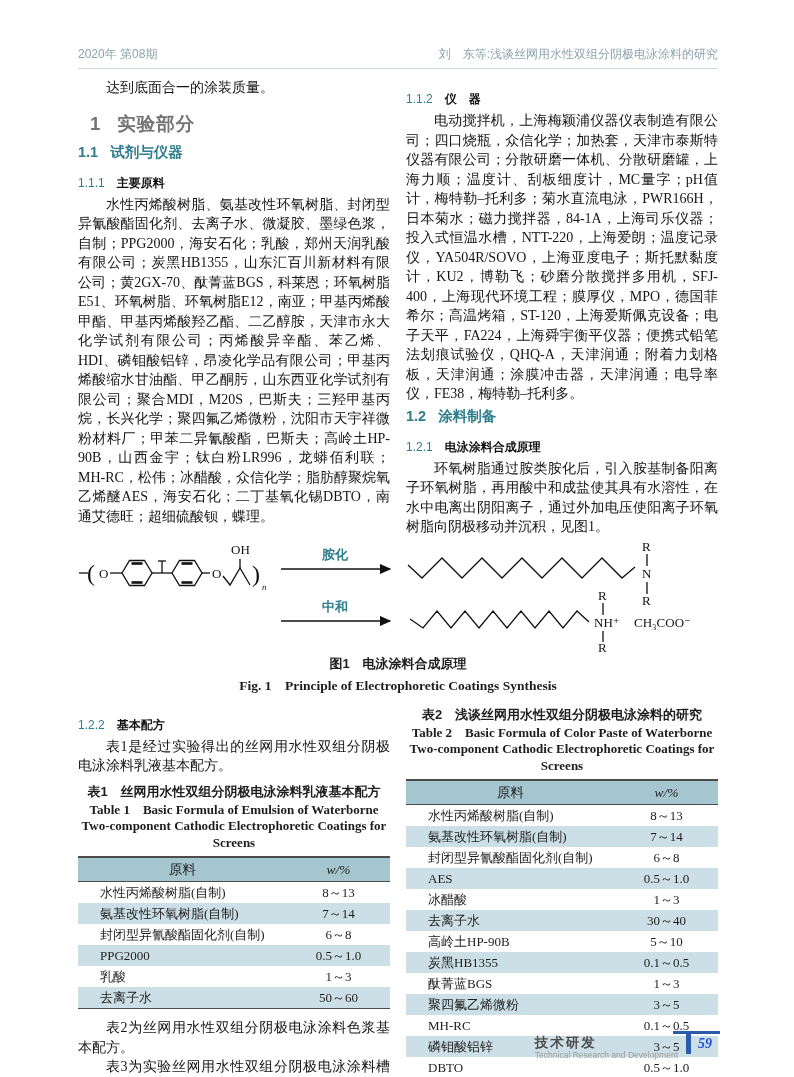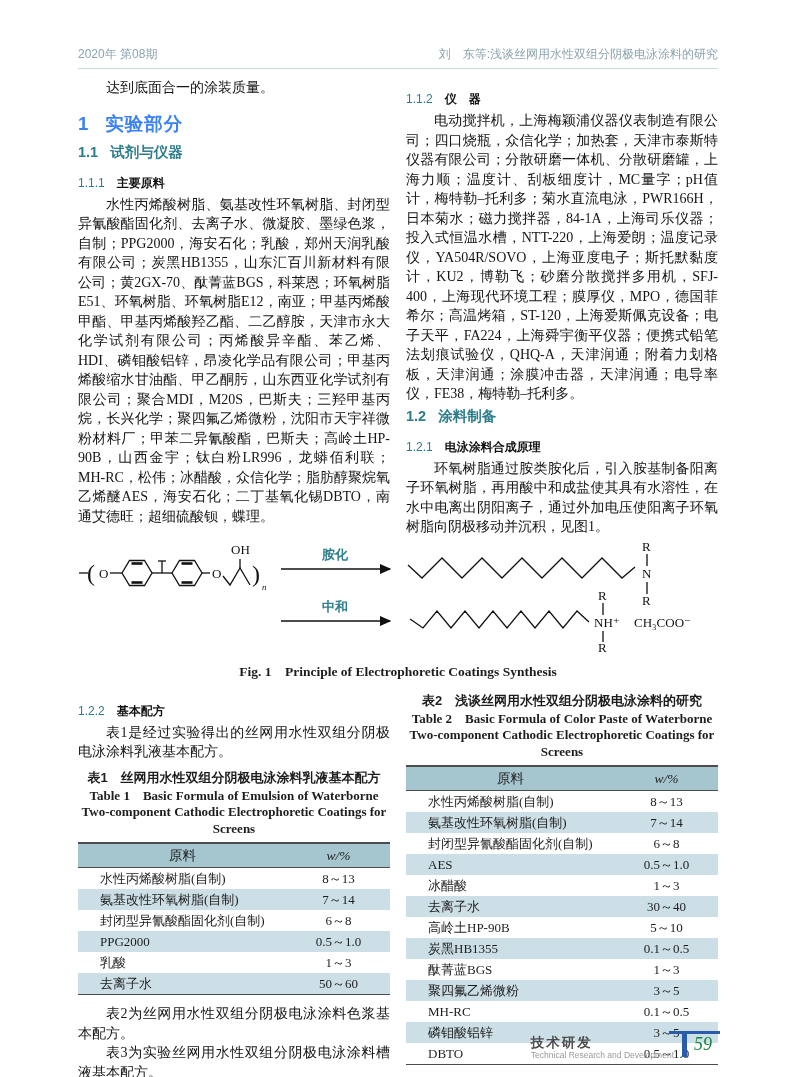--- a/index.html
+++ b/index.html
@@ -10,36 +10,36 @@
   
   .pg-header { display:flex; justify-content:space-between; align-items:flex-end;
     font-family:"Liberation Sans","DejaVu Sans",sans-serif; font-size:12px; color:#8ba3ad;
     padding-bottom:5px; border-bottom:1px solid #ccd8dc; }
 
   
   .cols { display:flex; gap:16px; margin-top:9px; }
   .col { width:313px; }
 
   p.body { font-size:14px; line-height:19.5px; text-align:justify; text-indent:2em; color:#141414; }
-  .h1 { font-family:"Liberation Sans","DejaVu Sans",sans-serif; color:#3b82f6; font-size:18.5px;
-        font-weight:bold; margin:13px 0 7px 0; letter-spacing:1px; }
+  .h1 { font-family:"Liberation Sans","DejaVu Sans",sans-serif; color:#737373; font-size:18.5px;
+        font-weight:bold; margin:13px 0 7px 12px; letter-spacing:1px; }
   .h1 .num { margin-right:16px; }
   .h2 { font-family:"Liberation Sans","DejaVu Sans",sans-serif; color:#2e7d8c; font-size:14.5px;
         font-weight:bold; margin:3px 0 3px 0; }
   .h2 .num { margin-right:12px; }
   .h3 { font-size:12px; margin:13px 0 3px 0; font-family:"Liberation Sans","DejaVu Sans",sans-serif; }
   .h3 .num { color:#2e7d8c; margin-right:12px; font-weight:normal; }
   .h3 .ttl { color:#111; font-weight:bold; }
 
   
   .figure { margin-top:4px; text-align:center; }
   .fig-cap-zh { font-family:"Liberation Sans","DejaVu Sans",sans-serif; font-weight:bold;
     font-size:13px; margin-top:2px; }
   .fig-cap-en { font-family:"Liberation Serif","DejaVu Serif",serif; font-weight:bold;
-    font-size:13.5px; margin-top:10px; }
+    font-size:13.5px; margin-top:4px; }
   .chem { display:block; margin:0 auto; }
   .chem text { font-family:"Liberation Serif","DejaVu Serif",serif; fill:#111; }
   .chem .atom { font-size:13px; }
   .chem .brak { font-size:24px; }
   .chem .subn { font-size:9px; font-style:italic; }
   .chem .rxn  { font-family:"Liberation Sans","DejaVu Sans",sans-serif; font-size:13px;
                 font-weight:bold; fill:#2e7d8c; }
   .chem line, .chem polyline, .chem polygon { stroke:#111; fill:none; stroke-width:1.3; }
   .chem .dbl { stroke-width:2.6; }
 
@@ -66,21 +66,21 @@
   .ftr-text { text-align:left; padding-top:4px; }
   .ftr-zh { font-family:"Liberation Sans","DejaVu Sans",sans-serif; font-weight:bold;
     font-size:13.5px; color:#4c4c4c; letter-spacing:2px; line-height:15px; }
   .ftr-en { font-family:"Liberation Sans","DejaVu Sans",sans-serif; font-size:8.5px;
     color:#9a9a9a; line-height:11px; }
   .pgnum-box { position:relative; margin-left:8px; border-left:5px solid #2a5caa;
     padding:3px 8px 2px 7px; }
   .pgnum-box::before { content:""; position:absolute; top:0; left:-18px; right:0; height:3px;
     background:#2a5caa; }
   .pgnum { font-family:"Liberation Serif","DejaVu Serif",serif; font-style:italic;
-    font-weight:normal; font-size:18px; color:#15803d; }
+    font-weight:bold; font-size:14px; color:#1d4ed8; }
 </style>
 </head>
 <body>
 
 <div class="page">
 
   <div class="pg-header">
     <span>2020年 第08期</span>
     <span>刘　东等:浅谈丝网用水性双组分阴极电泳涂料的研究</span>
   </div>
@@ -158,20 +158,21 @@
       <text class="rxn" x="244" y="70">中和</text>
 
       <polyline points="332,78 345,87 359,70 373,87 387,70 401,87 415,70 429,87 443,70 457,87 471,70 485,87 499,70 511,81"></polyline>
       <text class="atom" x="516" y="86">NH⁺</text>
       <line x1="525" y1="62" x2="525" y2="74"></line>
       <text class="atom" x="520" y="59">R</text>
       <line x1="525" y1="90" x2="525" y2="101"></line>
       <text class="atom" x="520" y="111">R</text>
       <text class="atom" x="556" y="86">CH₃COO⁻</text>
     </svg>
+    <div class="fig-cap-zh">图1　电泳涂料合成原理</div>
     <div class="fig-cap-en">Fig. 1　Principle of Electrophoretic Coatings Synthesis</div>
   </div>
 
   <div class="cols">
     <div class="col">
       <div class="h3">
         <span class="num">1.2.2</span><span class="ttl">基本配方</span>
       </div>
       <p class="body">表1是经过实验得出的丝网用水性双组分阴极电泳涂料乳液基本配方。</p>
 

